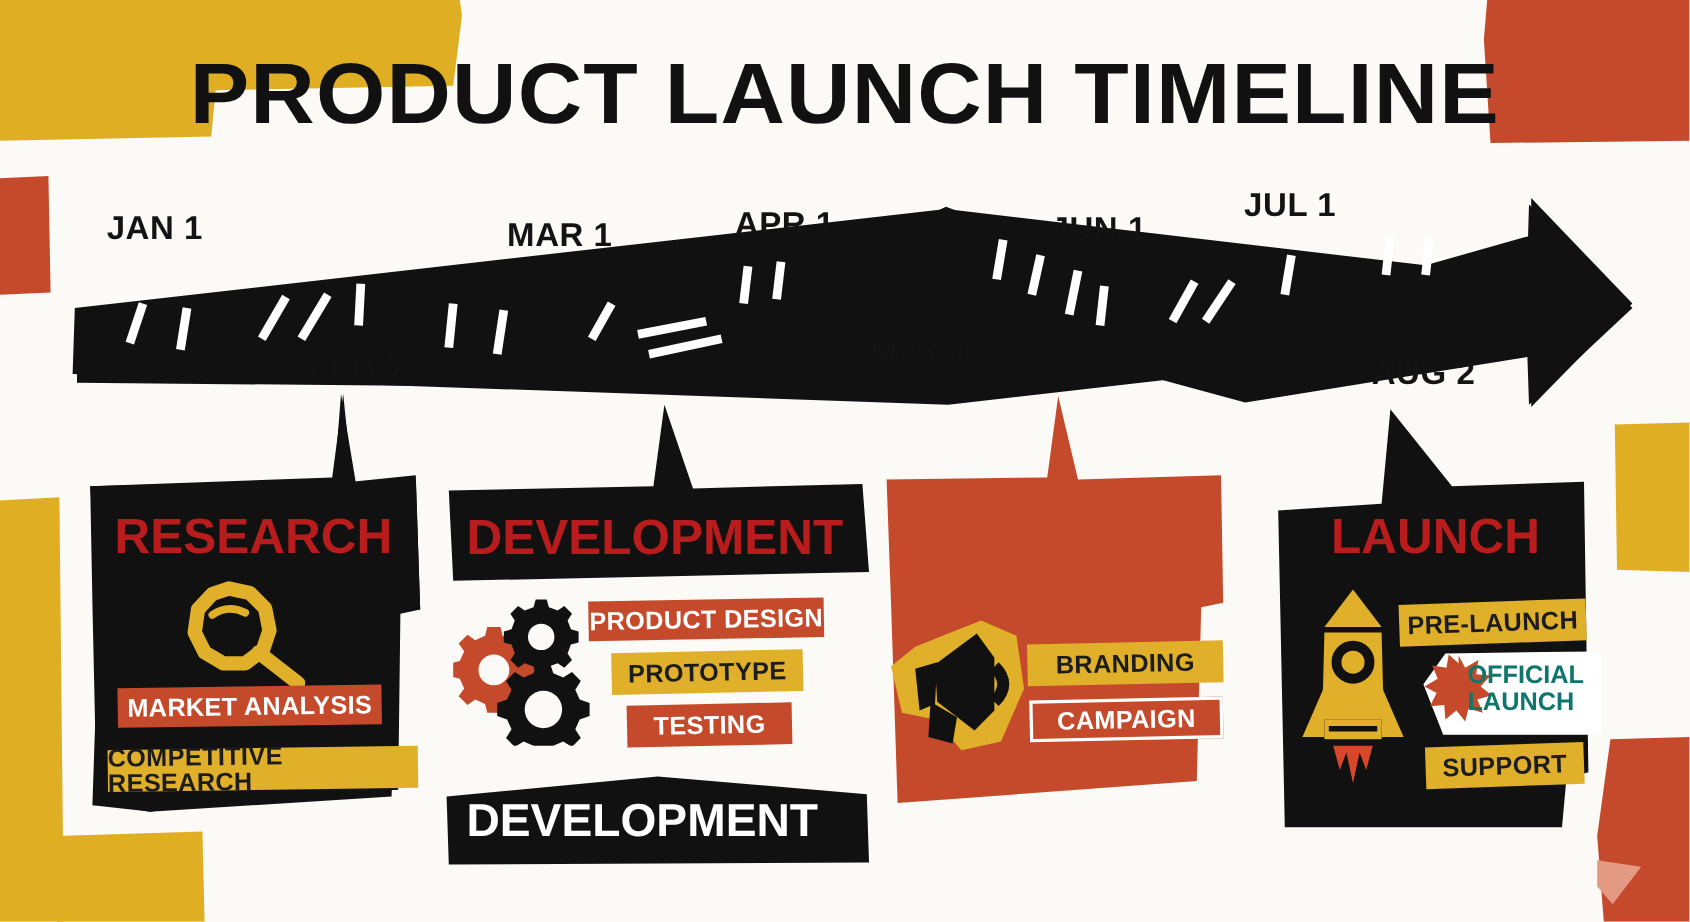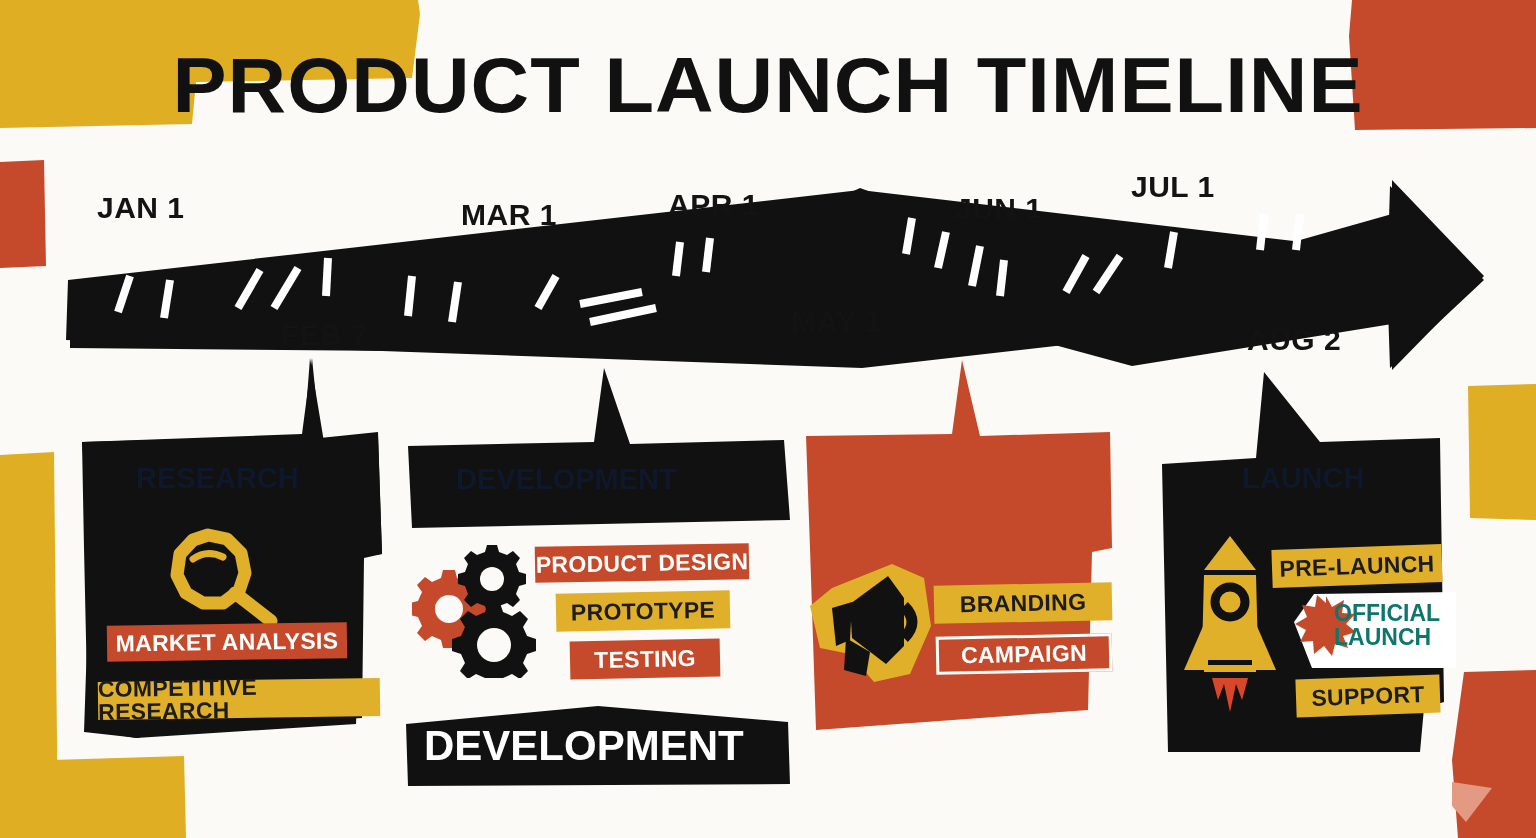--- a/index.html
+++ b/index.html
@@ -23,21 +23,21 @@
     transform:scaleX(1.04);
   }
 
   
   .month{
     font-size:30px;font-weight:700;color:#131313;letter-spacing:0.5px;
   }
 
   
   .card-title{
-    font-size:29px;font-weight:700;color:#0f172a;letter-spacing:0px;margin-left:32px;
+    font-size:45px;font-weight:700;color:#b91c1c;letter-spacing:0px;
   }
 
   
   .chip{
     position:absolute;
     display:flex;align-items:center;justify-content:center;
     font-size:23px;font-weight:700;letter-spacing:0.3px;
     line-height:1;
   }
   .chip.red{background:#C44A2B;color:#FFFFFF;}

